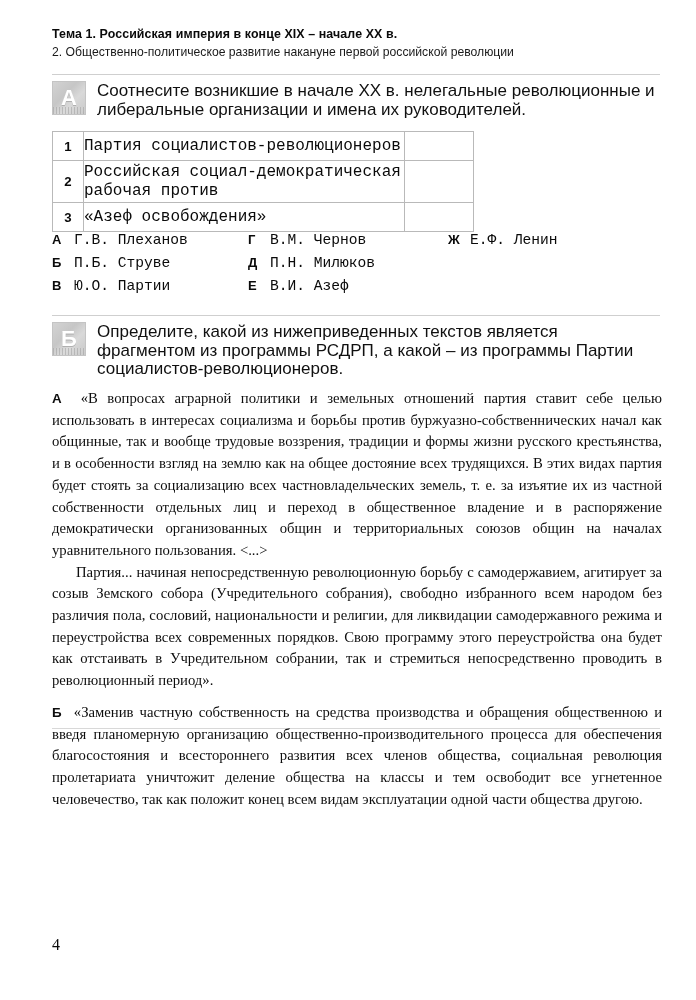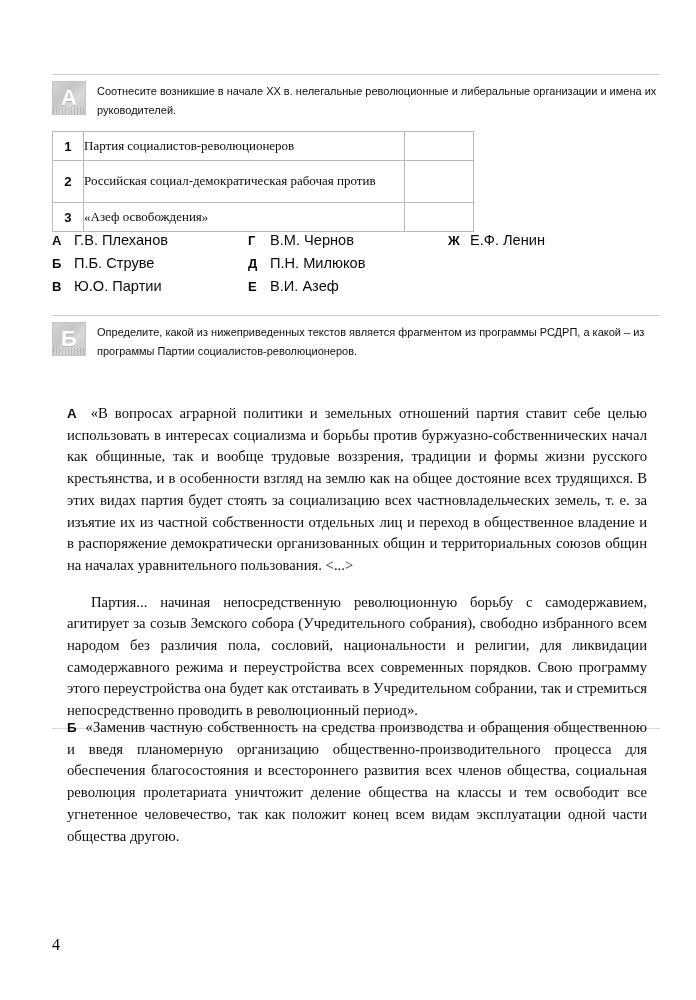--- a/index.html
+++ b/index.html
@@ -102,21 +102,21 @@
     font-family: "Liberation Sans", sans-serif;
     font-weight: bold;
     font-size: 22px;
     line-height: 22px;
     color: #ffffff;
     text-shadow: 0 1px 0 rgba(150,150,150,0.6);
   }
   .task-text {
     flex: 1 1 auto;
     font-family: "Liberation Sans", sans-serif;
-    font-size: 11px;
+    font-size: 17px;
     line-height: 18.6px;
     color: #101010;
     text-align: left;
     padding-top: 2px;
   }
 
   
   .match-table {
     position: absolute;
     left: 52px;
@@ -134,22 +134,22 @@
     width: 30px;
     text-align: center;
     font-family: "Liberation Sans", sans-serif;
     font-weight: bold;
     font-size: 13.2px;
     color: #0a0a0a;
     height: 28px;
   }
   .cell-name {
     width: 320px;
-    font-family: Liberation Serif, serif;
-    font-size: 13px;
+    font-family: Liberation Mono, monospace;
+    font-size: 16px;
     line-height: 18.5px;
     color: #0a0a0a;
     padding: 4px 6px 4px 9px;
   }
   .cell-answer {
     width: 68px;
   }
   .row-tall .cell-num,
   .row-tall .cell-name,
   .row-tall .cell-answer {
@@ -178,40 +178,40 @@
   }
   .opt-letter {
     font-family: "Liberation Sans", sans-serif;
     font-weight: bold;
     font-size: 13px;
     color: #0a0a0a;
     width: 22px;
     flex: 0 0 22px;
   }
   .opt-name {
-    font-family: Liberation Sans, sans-serif;
+    font-family: Liberation Mono, monospace;
     font-size: 14.6px;
     color: #0a0a0a;
   }
 
   
   .prose {
     position: absolute;
     left: 52px;
     width: 610px;
     font-family: "Liberation Serif", serif;
     font-size: 14.7px;
     line-height: 21.7px;
     color: #0d0d0d;
     text-align: justify;
     text-justify: inter-word;
     hyphens: manual;
   }
   .prose p {
-    margin: 15px;
+    margin: 0;
   }
   .prose p + p {
     text-indent: 24px;
   }
   .src-letter {
     font-family: "Liberation Sans", sans-serif;
     font-weight: bold;
     font-size: 13.4px;
   }
   .src-letter + span { }
@@ -224,20 +224,24 @@
     font-family: "Liberation Serif", serif;
     font-size: 16px;
     color: #0a0a0a;
   }
 </style>
 </head>
 <body>
 
 <div class="page">
 
+  <div class="header">
+    <div class="theme-title">Тема 1. Российская империя в конце XIX – начале XX в.</div>
+    <div class="section-subtitle">2. Общественно-политическое развитие накануне первой российской революции</div>
+  </div>
 
   <div class="rule" style="top:74px"></div>
 
   <div class="task" style="top:80px">
     <div class="task-row">
       <div class="task-badge">
         <span class="task-badge-letter">А</span>
       </div>
       <div class="task-text">Соотнесите возникшие в начале XX в. нелегальные революционные и либеральные организации и имена их руководителей.</div>
     </div>

